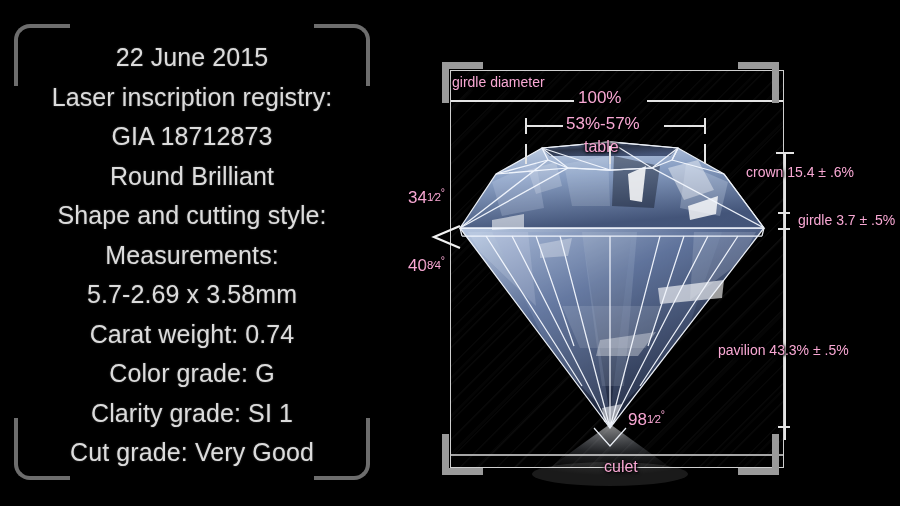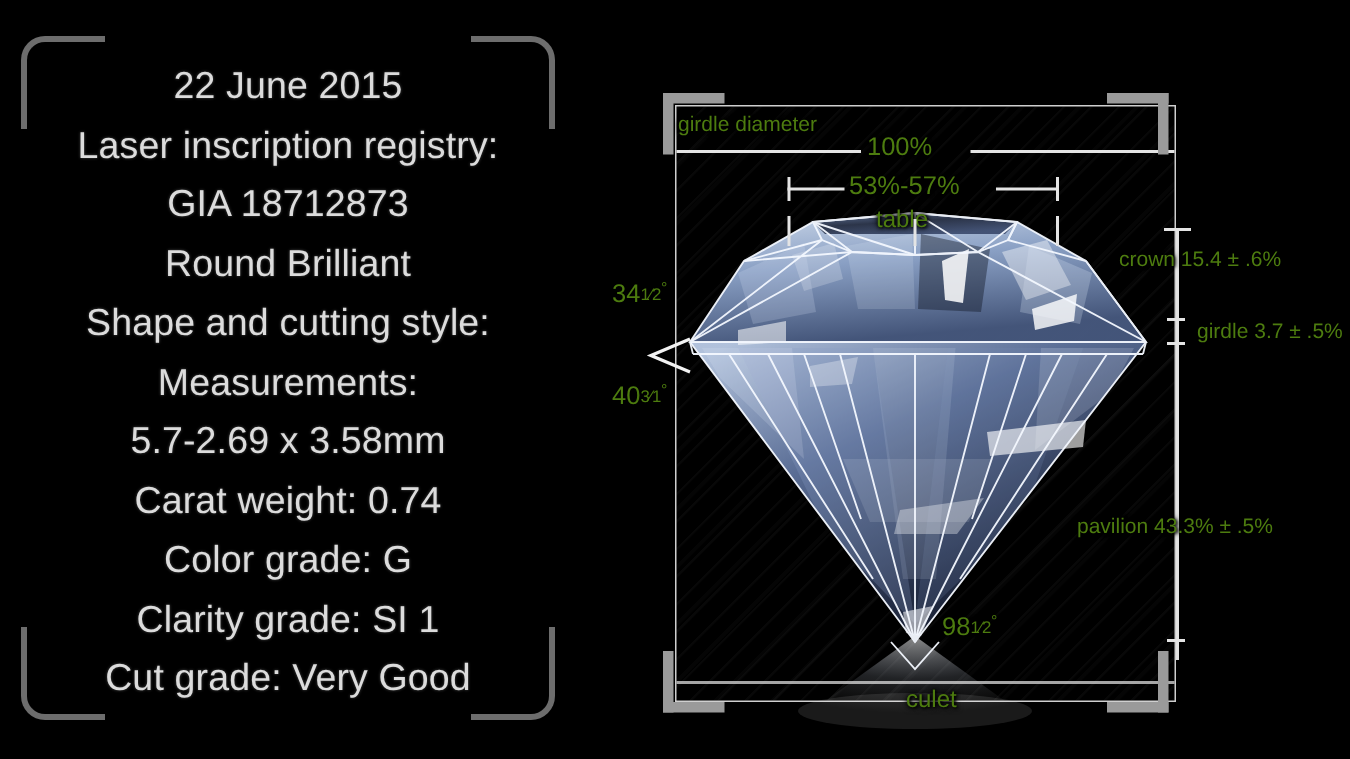--- a/index.html
+++ b/index.html
@@ -32,21 +32,21 @@
   #diagram{position:absolute;left:432px;top:56px;width:360px;height:428px;}
   #frameRect{position:absolute;left:18px;top:14px;width:334px;height:398px;
     border:1px solid #cfcfcf;box-sizing:border-box;}
   #frameTexture{left:19px;top:15px;width:332px;height:396px;}
   .cbrk{position:absolute;width:34px;height:34px;border:7px solid #9a9a9a;}
   .cbrk.tl{left:10px;top:6px;border-right:none;border-bottom:none;}
   .cbrk.tr{left:306px;top:6px;border-left:none;border-bottom:none;}
   .cbrk.bl{left:10px;top:378px;border-right:none;border-top:none;}
   .cbrk.br{left:306px;top:378px;border-left:none;border-top:none;}
 
-  .lbl{position:absolute;white-space:nowrap;color:#4d7c0f;
+  .lbl{position:absolute;white-space:nowrap;color:#f9a8d4;
     text-shadow:0 0 3px #000,0 0 5px #000,1px 1px 2px #000;}
   .dimline{position:absolute;background:#e4e4e4;}
   .cap{position:absolute;background:#e4e4e4;}
 
   svg{position:absolute;left:0;top:0;overflow:visible;}
   sup,sub{font-size:.62em;}
   .frac{display:inline-block;font-size:.66em;vertical-align:.12em;letter-spacing:-.2px;}
 </style>
 </head>
 <body>
@@ -193,21 +193,21 @@
     <div class="cap" style="left:346px;top:370px;width:12px;height:2px;"></div>
 
     <div class="lbl" style="left:314px;top:108px;font-size:14px;">crown 15.4 ± .6%</div>
     <div class="lbl" style="left:366px;top:156px;font-size:14px;">girdle 3.7 ± .5%</div>
     <div class="lbl" style="left:286px;top:286px;font-size:14px;">pavilion 43.3% ± .5%</div>
 
     <div class="lbl" style="left:-24px;top:130px;font-size:17px;">
       <span>34</span><span class="frac">1⁄2</span><sup>°</sup>
     </div>
     <div class="lbl" style="left:-24px;top:198px;font-size:17px;">
-      <span>40</span><span class="frac">3⁄1</span><sup>°</sup>
+      <span>40</span><span class="frac">8⁄4</span><sup>°</sup>
     </div>
     <svg width="60" height="40" style="left:-8px;top:162px;">
       <path d="M36,8 L10,19 L36,30" stroke="#f2f2f2" stroke-width="2.2" fill="none"></path>
     </svg>
 
     <div class="lbl" style="left:196px;top:352px;font-size:17px;">
       <span>98</span><span class="frac">1⁄2</span><sup>°</sup>
     </div>
     <div class="dimline" style="left:19px;top:398px;width:332px;height:2px;opacity:.72;"></div>
     <div class="lbl" style="left:172px;top:402px;font-size:16px;">culet</div>

